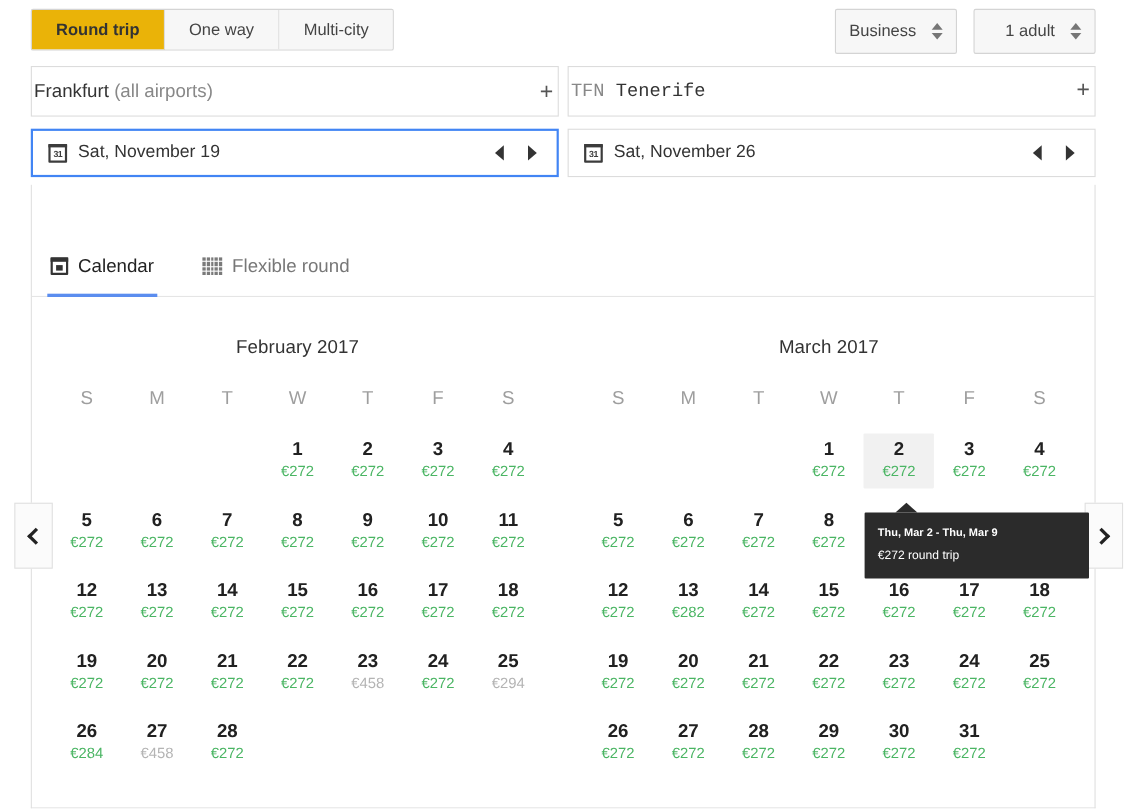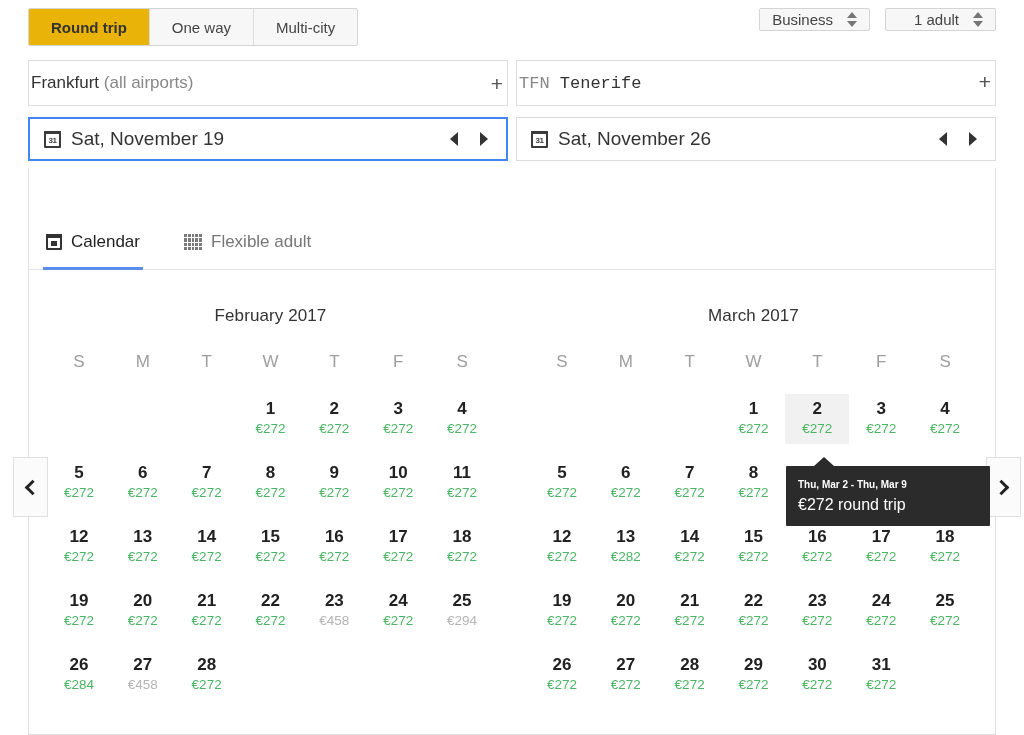--- a/index.html
+++ b/index.html
@@ -25,21 +25,21 @@
     font-size: 15px; color: #444; background: #f7f7f7;
     border-right: 1px solid #dcdcdc; cursor: pointer;
     font-weight: 400;
   }
   .triptype .tt:last-child { border-right: none; }
   .triptype .tt.active {
     background: #eab308; color: #333; font-weight: bold;
   }
 
   .stepper {
-    position: absolute; top: 8px; height: 23px;
+    position: absolute; top: 8px; height: 41px;
     display: flex; align-items: center;
     border: 1px solid #d4d4d4; border-radius: 2px;
     background: #f7f7f7; cursor: pointer;
     padding: 0 12px; gap: 14px;
   }
   .stepper .sv { font-size: 15px; color: #444; }
   .stepper-cabin { right: 154px; }
   .stepper-pax { right: 28px; padding-left: 28px; }
   .updown { display: flex; flex-direction: column; gap: 3px; }
   .updown i {
@@ -78,21 +78,21 @@
     border-radius: 1px; position: relative; margin-right: 10px;
     display: flex; align-items: center; justify-content: center;
     font-size: 8px; font-weight: bold; color: #3c3c3c; line-height: 1;
     background: #fff; flex: 0 0 auto;
   }
   .cal-ico::before {
     content: ""; position: absolute; left: -2px; right: -2px; top: -2px;
     height: 3px; background: #3c3c3c;
   }
   .cal-ico span { position: relative; top: 2px; letter-spacing: -0.5px; }
-  .d-txt { font-size: 19px; color: #333; flex: 1; }
+  .d-txt { font-size: 16px; color: #333; flex: 1; }
   .d-navs { display: flex; align-items: center; gap: 22px; padding-right: 6px; }
   .tri { width: 0; height: 0; cursor: pointer; }
   .tri.l { border-top: 7px solid transparent; border-bottom: 7px solid transparent; border-right: 8px solid #333; }
   .tri.r { border-top: 7px solid transparent; border-bottom: 7px solid transparent; border-left: 8px solid #333; }
 
   
   .panel {
     position: absolute; left: 28px; top: 168px;
     width: 968px; height: 567px;
     border: 1px solid #e0e0e0; border-top: none;
@@ -181,21 +181,21 @@
   .chev.l { border-width: 0 0 3px 3px; transform: rotate(45deg); margin-left: 4px; }
   .chev.r { border-width: 3px 3px 0 0; transform: rotate(45deg); margin-right: 4px; }
 
   
   .tooltip {
     position: absolute; left: 786px; top: 466px;
     width: 204px; background: #2b2b2b; color: #fff;
     padding: 9px 12px 11px 12px; z-index: 10; border-radius: 1px;
   }
   .tooltip .tline1 { font-size: 10px; font-weight: bold; line-height: 20px; white-space: nowrap; }
-  .tooltip .tline2 { font-size: 16px; line-height: 20px; }
+  .tooltip .tline2 { font-size: 11px; line-height: 20px; }
   .tooltip::before {
     content: ""; position: absolute; left: 28px; top: -9px;
     width: 0; height: 0;
     border-left: 10px solid transparent; border-right: 10px solid transparent;
     border-bottom: 9px solid #2b2b2b;
   }
 </style>
 </head>
 <body>
 
@@ -277,21 +277,21 @@
             <i></i>
             <i></i>
             <i></i>
             <i></i>
             <i></i>
             <i></i>
             <i></i>
             <i></i>
             <i></i>
           </span>
-          <span>Flexible adult</span>
+          <span>Flexible round</span>
         </div>
       </div>
     <div class="months" id="months">
         <div class="month">
           <div class="mtitle">February 2017</div>
           <div class="dow">
             <div>S</div>
             <div>M</div>
             <div>T</div>
             <div>W</div>

